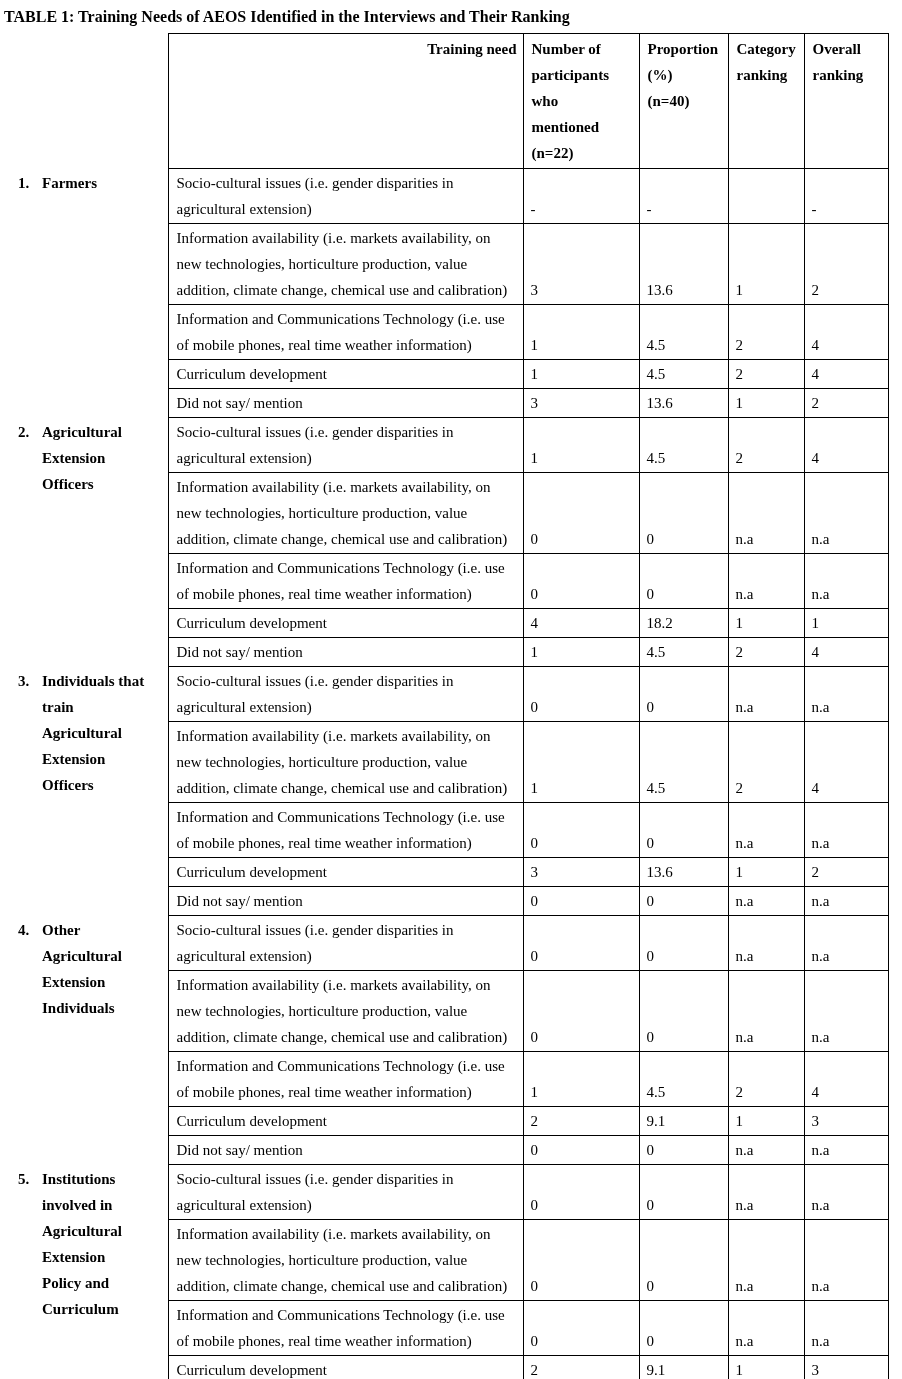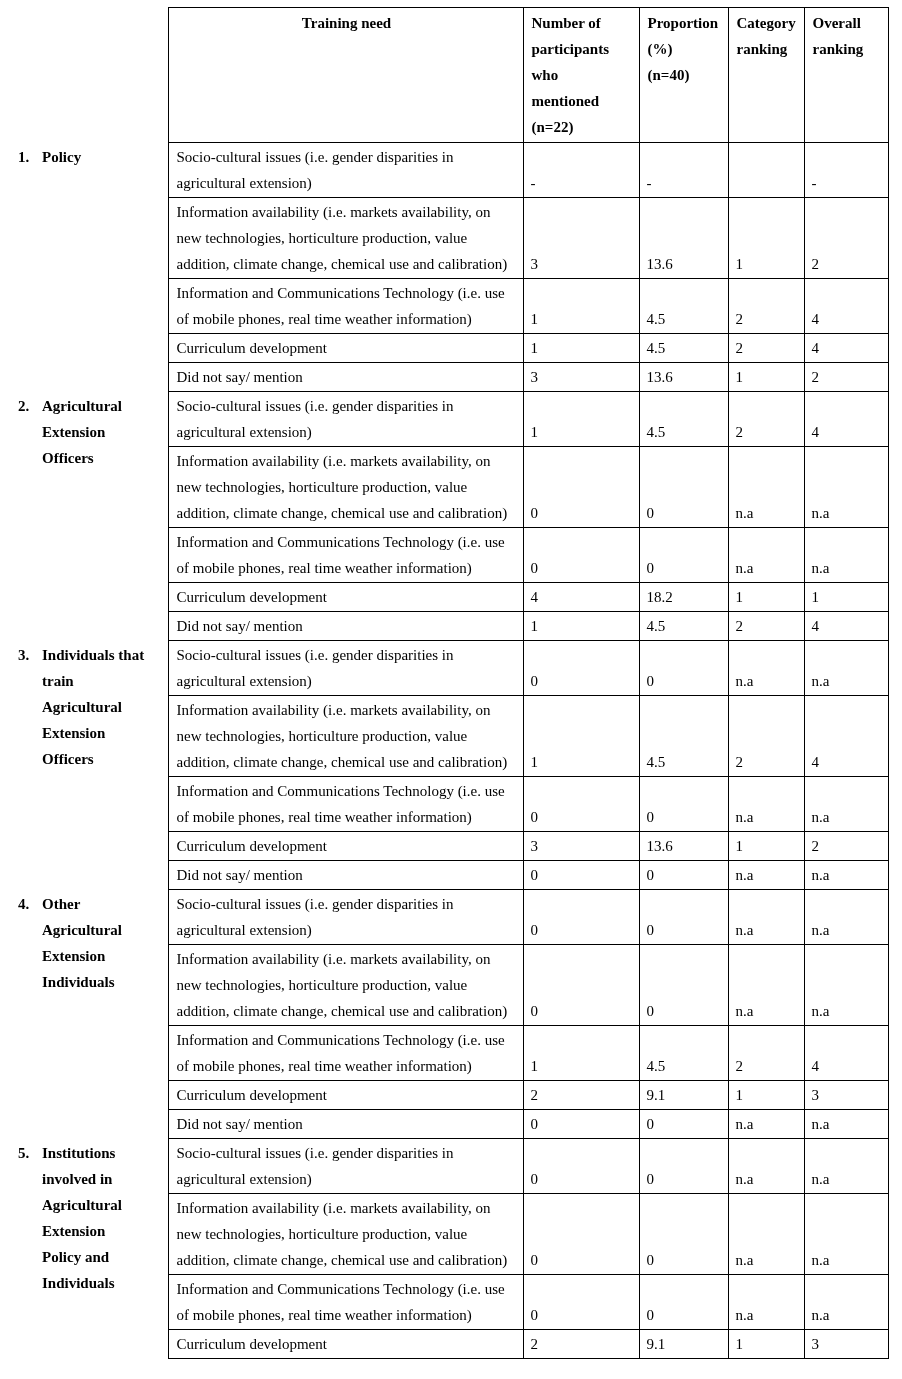--- a/index.html
+++ b/index.html
@@ -48,21 +48,21 @@
   }
   th.bcell {
     font-weight: bold;
     vertical-align: top;
     text-align: left;
     white-space: pre-line;
     padding-top: 2px;
     padding-bottom: 2px;
   }
   th.need-header {
-    text-align: center;
+    text-align: right;
   }
   td.need-cell {
     vertical-align: top;
     white-space: pre-line;
   }
   td.value-cell {
     vertical-align: bottom;
     padding-left: 7px;
   }
   td.group-cell {
@@ -72,20 +72,21 @@
     padding: 1px 4px 0 14px;
   }
   .group-label { display: flex; }
   .group-num   { flex: 0 0 24px; width: 24px; }
   .group-text  { white-space: pre-line; }
 </style>
 </head>
 <body>
 
 <div class="page">
+  <div class="table-title">TABLE 1: Training Needs of AEOS Identified in the Interviews and Their Ranking</div>
 
   <table class="needs-table">
     <colgroup>
       <col class="c-group">
       <col class="c-need">
       <col class="c-num">
       <col class="c-prop">
       <col class="c-cat">
       <col class="c-overall">
     </colgroup>
@@ -105,21 +106,21 @@
 ranking</th>
         <th class="bcell">Overall
 ranking</th>
       </tr>
     </thead>
     <tbody id="table-body">
         <tr>
           <td class="group-cell" rowspan="5">
             <div class="group-label">
               <span class="group-num">1.</span>
-              <span class="group-text">Policy</span>
+              <span class="group-text">Farmers</span>
             </div>
           </td>
           <td class="bcell need-cell">Socio-cultural issues (i.e. gender disparities in
 agricultural extension)</td>
           <td class="bcell value-cell">-</td>
           <td class="bcell value-cell">-</td>
           <td class="bcell value-cell"></td>
           <td class="bcell value-cell">-</td>
         </tr>
         <tr>
@@ -299,21 +300,21 @@
         </tr>
         <tr>
           <td class="group-cell" rowspan="5">
             <div class="group-label">
               <span class="group-num">5.</span>
               <span class="group-text">Institutions
 involved in
 Agricultural
 Extension
 Policy and
-Individuals</span>
+Curriculum</span>
             </div>
           </td>
           <td class="bcell need-cell">Socio-cultural issues (i.e. gender disparities in
 agricultural extension)</td>
           <td class="bcell value-cell">0</td>
           <td class="bcell value-cell">0</td>
           <td class="bcell value-cell">n.a</td>
           <td class="bcell value-cell">n.a</td>
         </tr>
         <tr>

